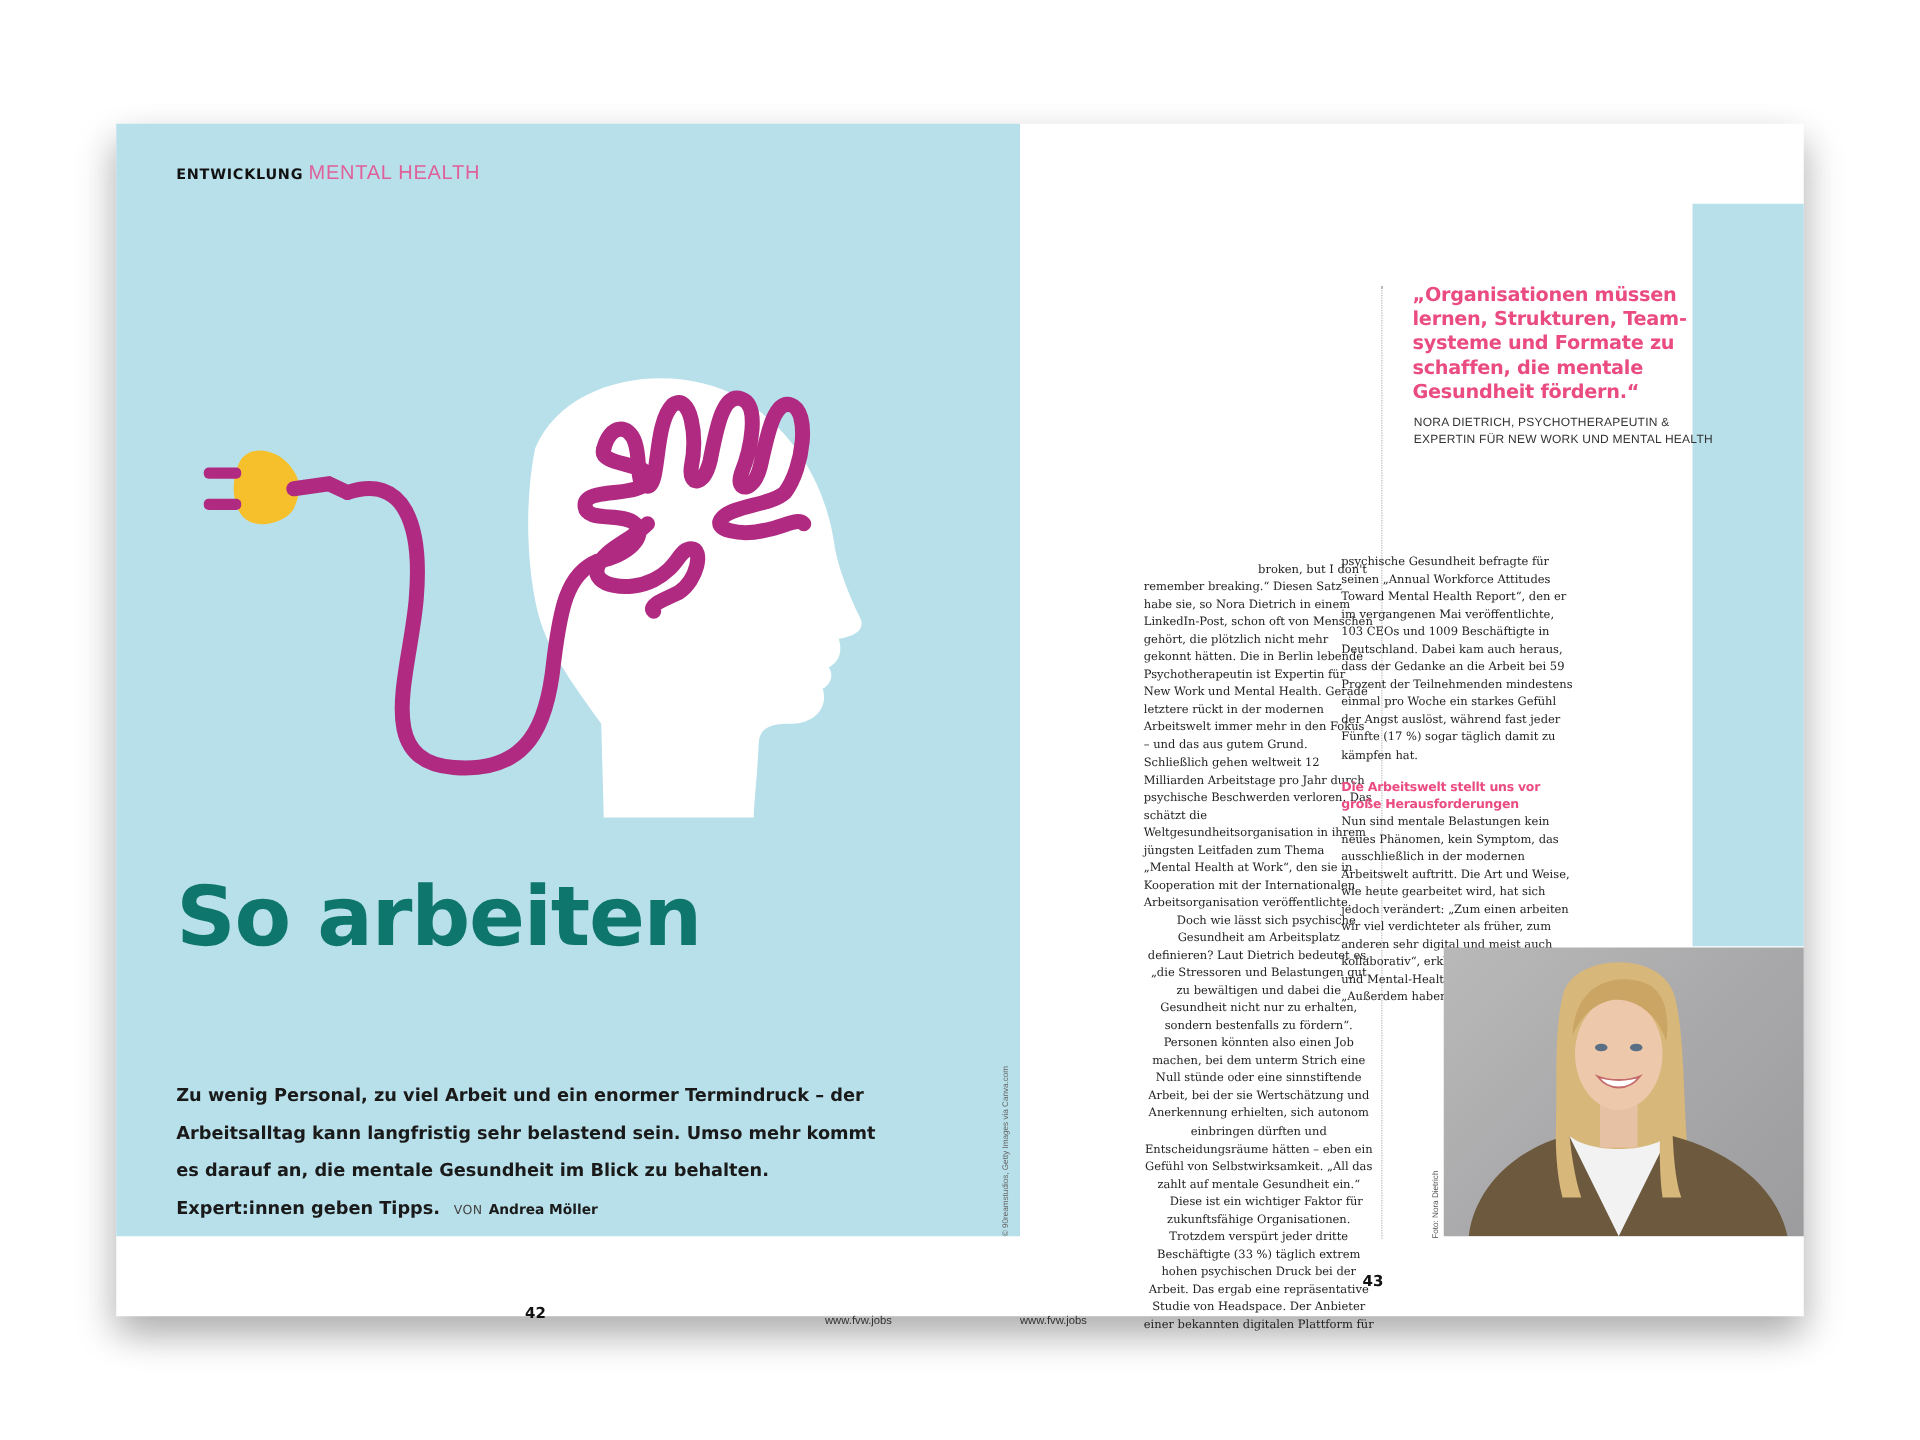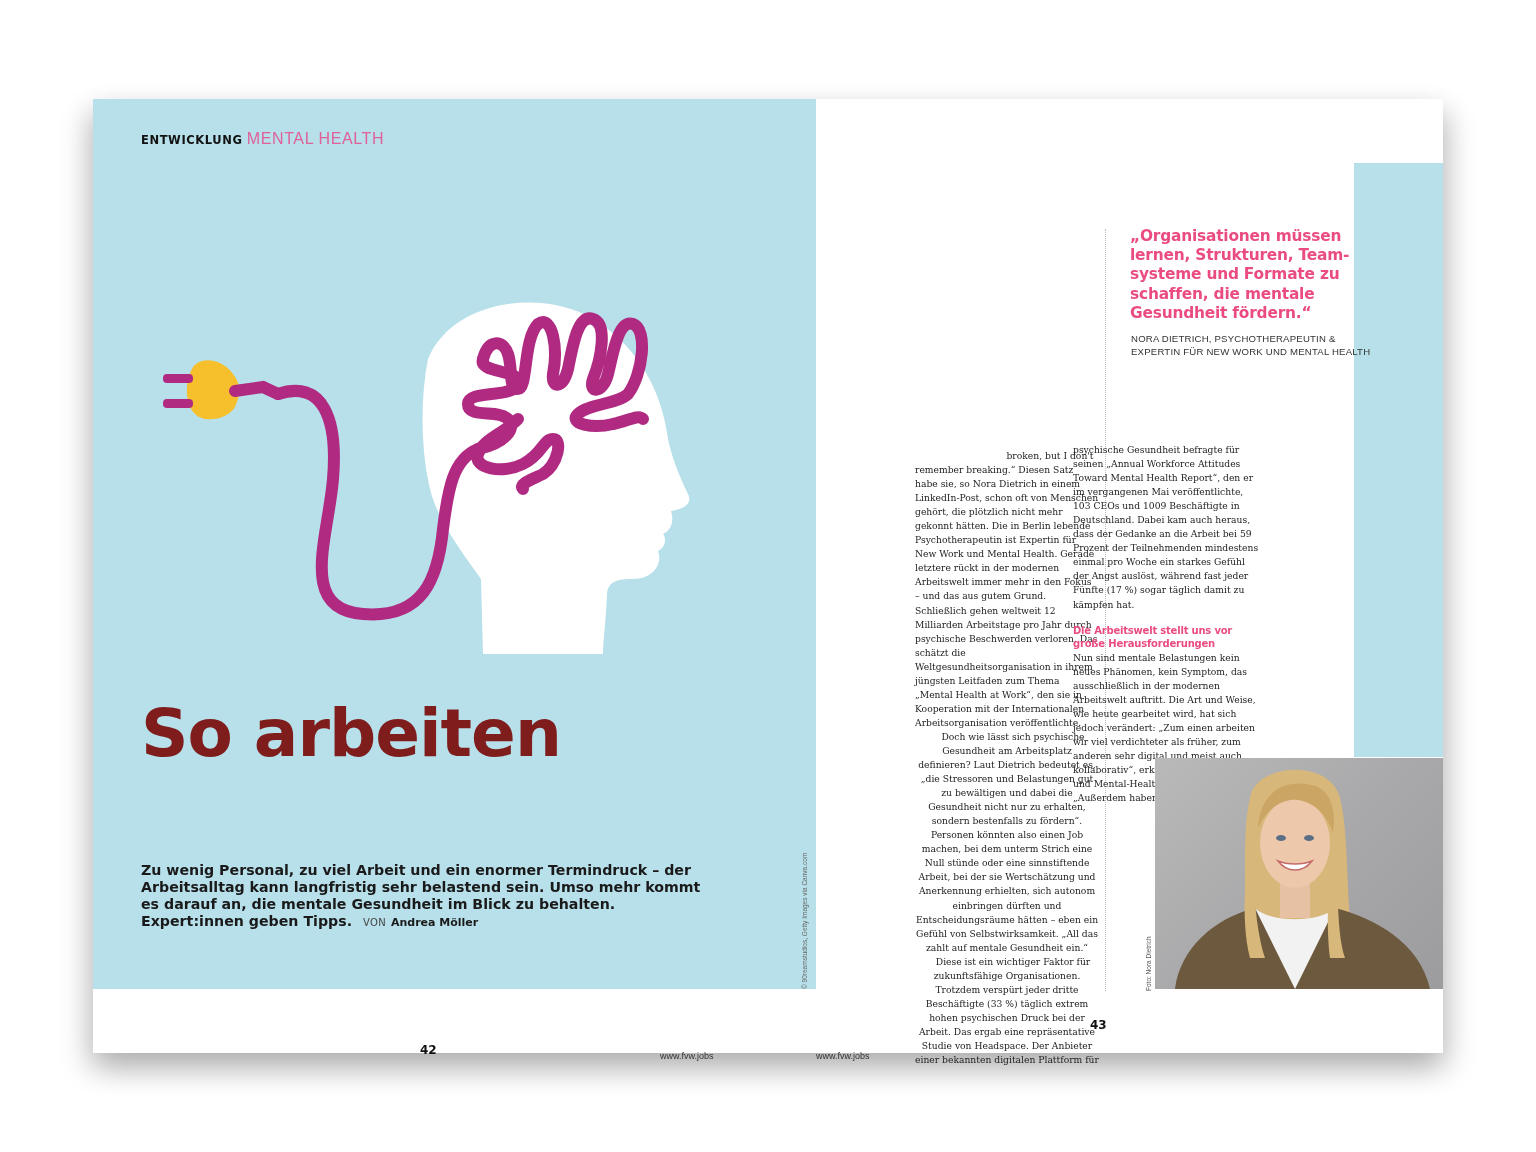--- a/index.html
+++ b/index.html
@@ -7,22 +7,22 @@
   .spread { position:absolute; left:93px; top:99px; width:1350px; height:954px; background:#fff; box-shadow: -6px 14px 28px rgba(0,0,0,0.18), 6px 14px 28px rgba(0,0,0,0.18); }
   .left-bg { position:absolute; left:0; top:0; width:723px; height:890px; background:#b8e0ea; }
   .right-blue { position:absolute; left:1261px; top:64px; width:89px; height:594px; background:#b8e0ea; }
   .kicker { position:absolute; left:48px; top:31px; font-size:11.5px; letter-spacing:0.6px; }
   .kicker .k1 { font-weight:bold; color:#111; font-family:"DejaVu Sans", sans-serif; }
   .kicker .k2 { color:#e0609a; font-family:"Liberation Sans", sans-serif; font-size:16px; }
 
   
   .illus { position:absolute; left:30px; top:180px; width:600px; height:400px; }
 
-  .headline { position:absolute; left:48px; top:602px; color:#7f1d1d; font-family:"DejaVu Sans", sans-serif; font-weight:bold; font-size:66px; line-height:66px; letter-spacing:-1px; }
-  .lead { position:absolute; left:48px; top:763px; width:570px; font-family:"DejaVu Sans", sans-serif; font-weight:bold; font-size:14.2px; line-height:17px; color:#1a1a1a; }
+  .headline { position:absolute; left:48px; top:602px; color:#0f766e; font-family:"DejaVu Sans", sans-serif; font-weight:bold; font-size:66px; line-height:66px; letter-spacing:-1px; }
+  .lead { position:absolute; left:48px; top:763px; width:570px; font-family:"DejaVu Sans", sans-serif; font-weight:bold; font-size:14.2px; line-height:30px; color:#1a1a1a; }
   .lead .von { font-weight:normal; font-size:10px; color:#444; margin-left:6px; letter-spacing:0.3px; }
   .lead .author { font-weight:bold; font-size:11px; color:#1a1a1a; }
   .credit-left { position:absolute; left:708px; top:730px; transform-origin:left top; transform:rotate(-90deg) translate(-160px,0); font-family:"Liberation Sans", sans-serif; font-size:6.5px; color:#666; white-space:nowrap; }
 
   .dropcap { position:absolute; left:704px; top:270px; color:#ea4c82; font-family:"DejaVu Serif", serif; font-weight:bold; font-size:86px; line-height:86px; letter-spacing:-2px; }
 
   .col1 { position:absolute; left:822px; top:350px; width:184px; font-family:"DejaVu Serif", serif; font-size:9.2px; line-height:14.05px; color:#222; text-align:left; }
   .col1 .first { padding-left:86px; display:block;text-align:center; }
   .col2 { position:absolute; left:980px; top:296px; width:186px; font-family:"DejaVu Serif", serif; font-size:9.2px; line-height:14.05px; color:#222;margin-top:48px; }
   .subhead { color:#ea4c82; font-family:"DejaVu Sans", sans-serif; font-weight:bold; font-size:10px; line-height:13.5px; margin-top:12px; letter-spacing:-0.2px; }

